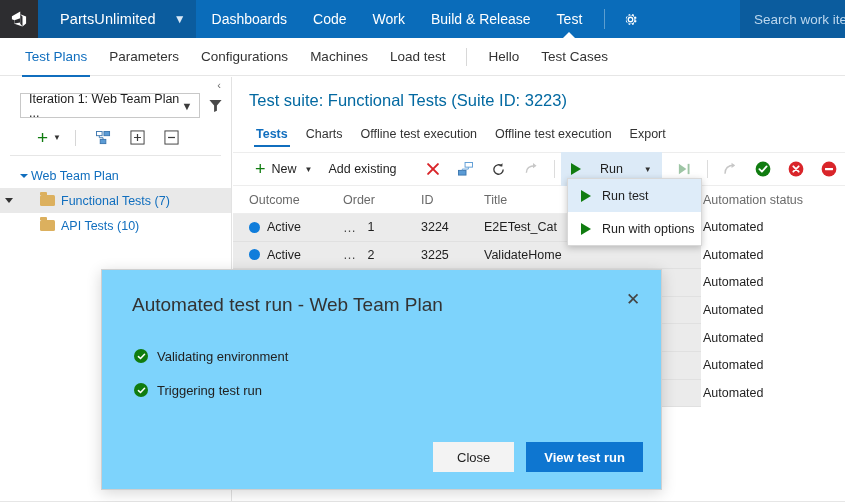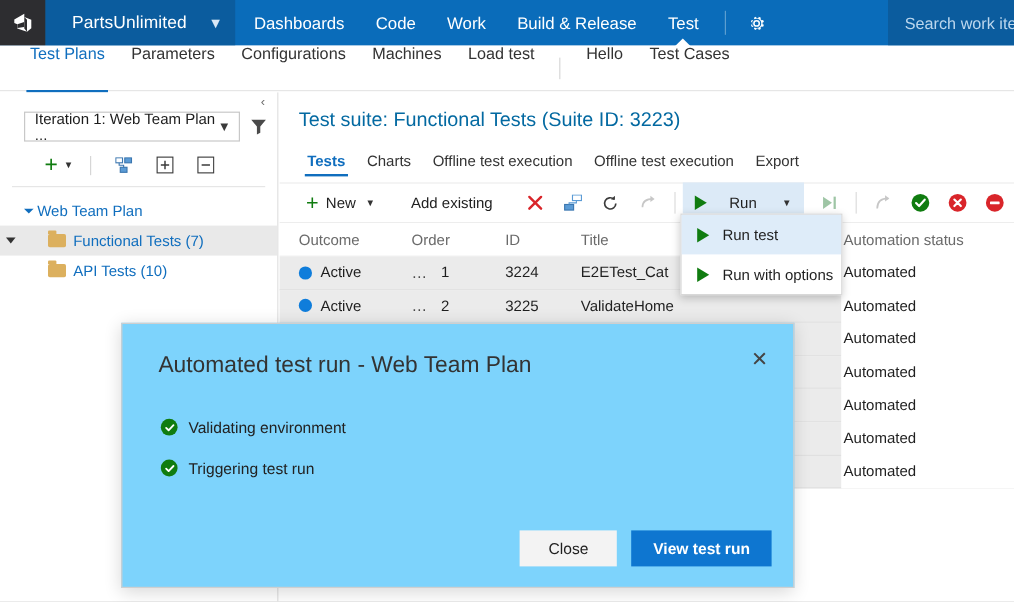--- a/index.html
+++ b/index.html
@@ -49,21 +49,21 @@
   .search-ph { color:#bcd7ee; font-size:13.5px; white-space:nowrap; }
 
   
   .subnav {
     position:absolute; left:0; top:38px; width:845px; height:38px;
     background:#ffffff; display:flex; align-items:center;
     border-bottom:1px solid #e6e6e6; padding-left:14px;
   }
   .subnav-item {
     font-size:13.5px; color:#333; padding: 0 11px; height:40px;
-    display:flex; align-items:flex-start; position:relative; white-space:nowrap; cursor:pointer;
+    display:flex; align-items:center; position:relative; white-space:nowrap; cursor:pointer;
   }
   .subnav-item.active { color:#106ebe; }
   .subnav-item.active::after {
     content:""; position:absolute; left:8px; right:8px; bottom:0; height:2px; background:#106ebe;
   }
   .subnav-sep { width:1px; height:18px; background:#d8d8d8; margin:0 10px; }
 
   
   .sidebar {
     position:absolute; left:0; top:77px; width:232px; bottom:0;
@@ -354,21 +354,21 @@
           <span>Export</span>
         </div>
     </div>
 
     <div class="toolbar">
       <div class="tb-btn">
         <span class="tb-plus">+</span>
         <span>New</span>
         <span class="tb-caret">▼</span>
       </div>
-      <div class="tb-btn" style="margin-left:14px;justify-content:center;">
+      <div class="tb-btn" style="justify-content:center;">
         <span>Add existing</span>
       </div>
       <div class="tb-ic" style="margin-left:12px;">
         <svg width="14" height="14" viewBox="0 0 16 16">
           <path d="M2.4 2.4 L13.6 13.6 M13.6 2.4 L2.4 13.6" stroke="#d9252a" stroke-width="2.3" stroke-linecap="round"></path>
         </svg>
       </div>
       <div class="tb-ic">
         <svg width="16" height="14" viewBox="0 0 17 15">
           <rect x="7.5" y="0.5" width="8" height="5" fill="none" stroke="#5b9bd5"></rect>

